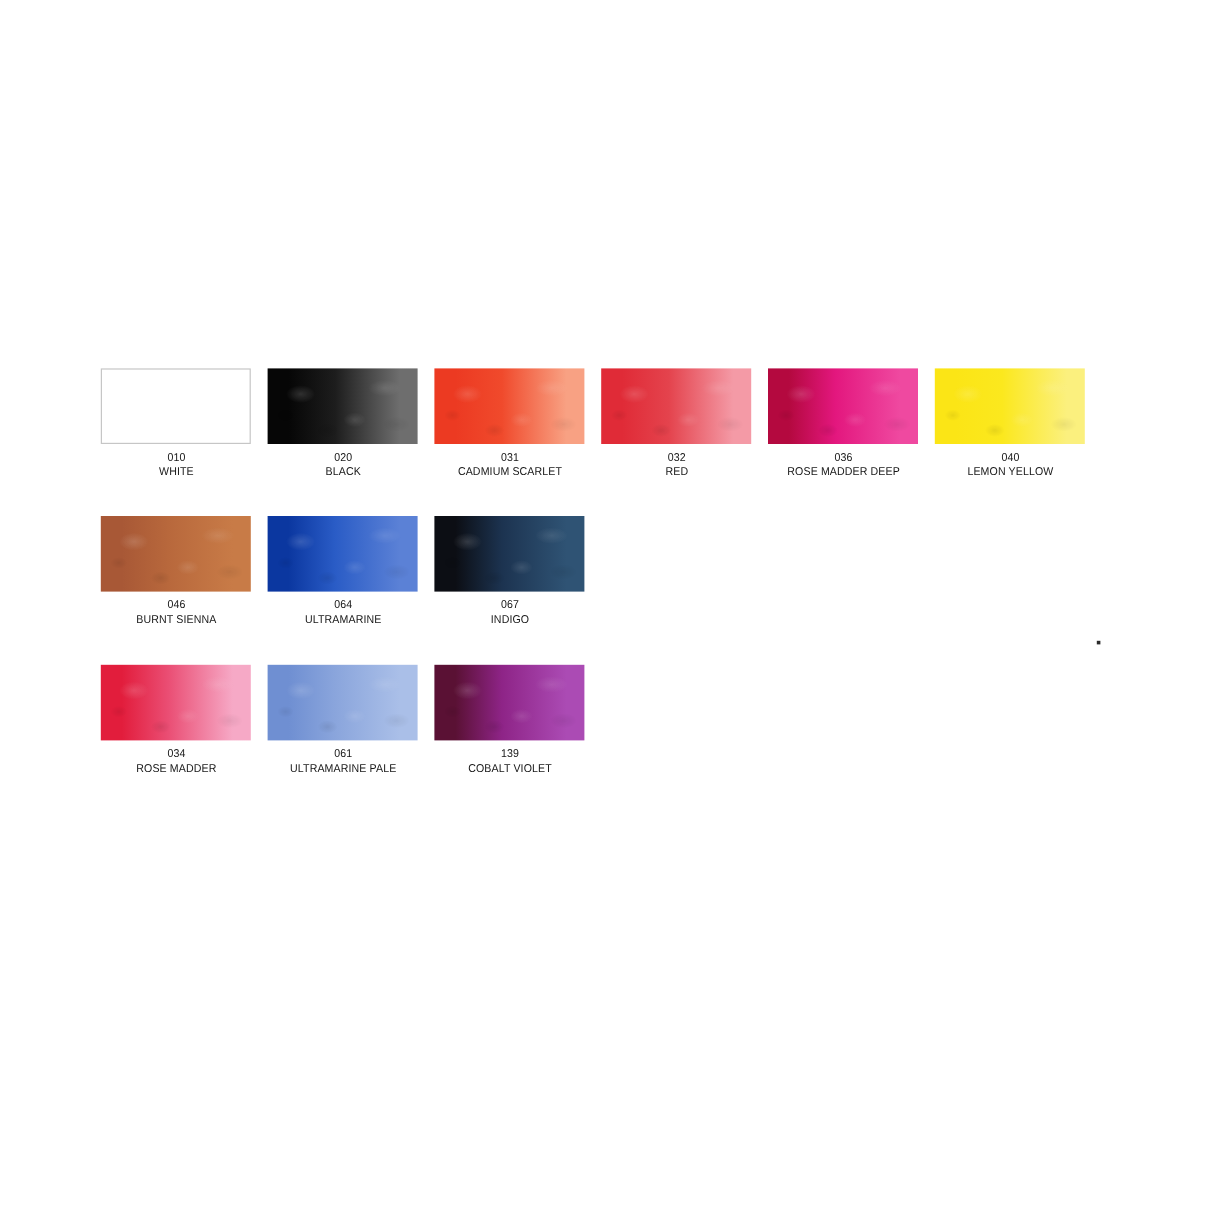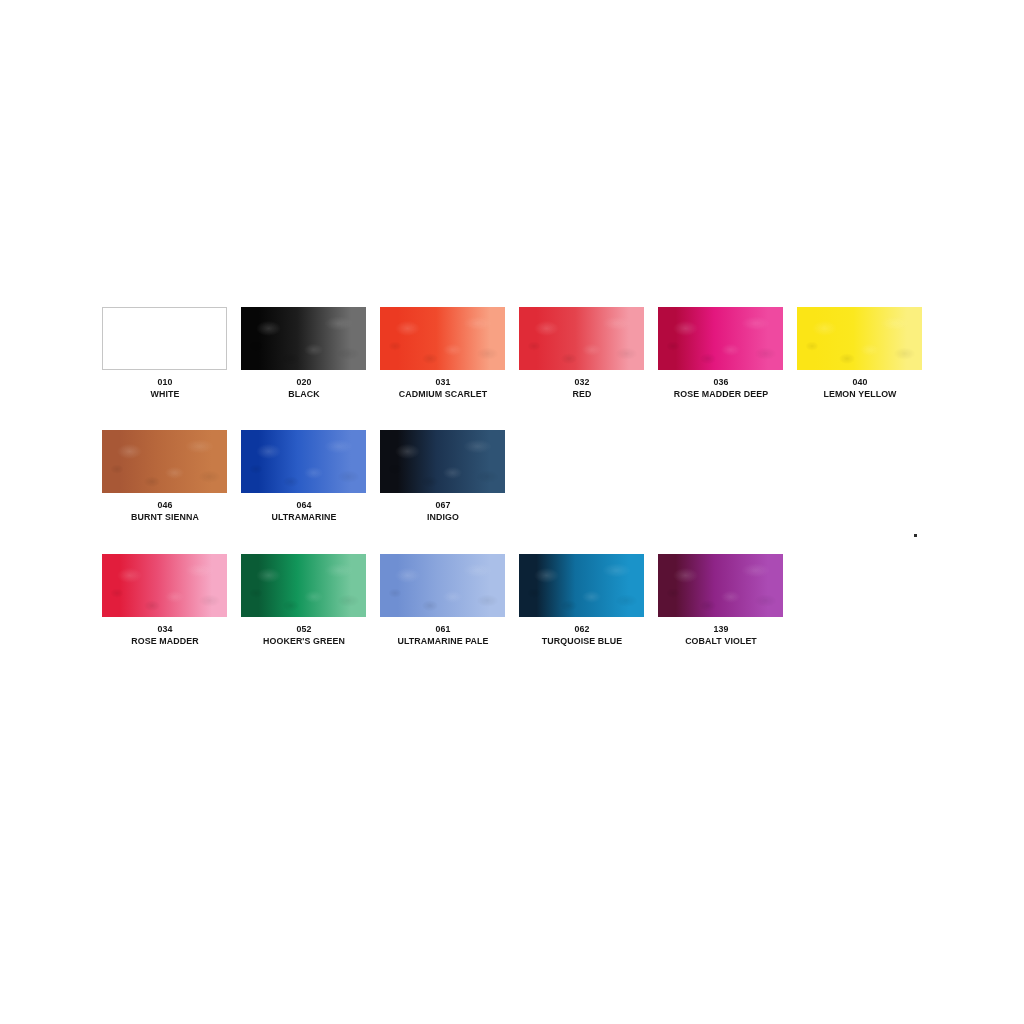--- a/index.html
+++ b/index.html
@@ -6,24 +6,23 @@
   html,body{margin:0;padding:0;}
   body{
     width:1024px;height:1024px;
     background:#ffffff;
     font-family:"Liberation Sans","DejaVu Sans",sans-serif;
     overflow:hidden;
     position:relative;
   }
   #chart{
     position:absolute;
-    left:102px;
+    left:84px;
     top:307px;
     width:820px;
-    font-weight:bold;
   }
   .swatch-row{
     display:flex;
     flex-direction:row;
     gap:14px;
     margin-bottom:30px;
   }
   .swatch-cell{
     width:125px;
     display:flex;
@@ -159,38 +158,24 @@
     </div>
     <div class="swatch-row">
       <div class="swatch-cell">
         <div class="swatch-chip" style="background: linear-gradient(to right, rgb(226, 29, 60) 0%, rgb(226, 29, 60) 14%, rgb(234, 78, 116) 45%, rgb(246, 169, 198) 88%, rgb(246, 169, 198) 100%);"></div>
         <div class="swatch-caption">
           <span class="swatch-code">034</span>
           <span class="swatch-name">ROSE MADDER</span>
         </div>
       </div>
       <div class="swatch-cell">
-        <div class="swatch-chip" style="background: linear-gradient(to right, rgb(10, 92, 54) 0%, rgb(10, 92, 54) 14%, rgb(18, 150, 90) 45%, rgb(117, 199, 157) 88%, rgb(117, 199, 157) 100%);"></div>
-        <div class="swatch-caption">
-          <span class="swatch-code">052</span>
-          <span class="swatch-name">HOOKER'S GREEN</span>
-        </div>
-      </div>
-      <div class="swatch-cell">
         <div class="swatch-chip" style="background: linear-gradient(to right, rgb(111, 143, 210) 0%, rgb(111, 143, 210) 14%, rgb(138, 165, 220) 45%, rgb(170, 191, 232) 88%, rgb(170, 191, 232) 100%);"></div>
         <div class="swatch-caption">
           <span class="swatch-code">061</span>
           <span class="swatch-name">ULTRAMARINE PALE</span>
-        </div>
-      </div>
-      <div class="swatch-cell">
-        <div class="swatch-chip" style="background: linear-gradient(to right, rgb(11, 34, 54) 0%, rgb(11, 34, 54) 14%, rgb(15, 110, 158) 45%, rgb(26, 147, 201) 88%, rgb(26, 147, 201) 100%);"></div>
-        <div class="swatch-caption">
-          <span class="swatch-code">062</span>
-          <span class="swatch-name">TURQUOISE BLUE</span>
         </div>
       </div>
       <div class="swatch-cell">
         <div class="swatch-chip" style="background: linear-gradient(to right, rgb(90, 17, 52) 0%, rgb(90, 17, 52) 14%, rgb(142, 36, 135) 45%, rgb(171, 75, 180) 88%, rgb(171, 75, 180) 100%);"></div>
         <div class="swatch-caption">
           <span class="swatch-code">139</span>
           <span class="swatch-name">COBALT VIOLET</span>
         </div>
       </div>
     </div>

